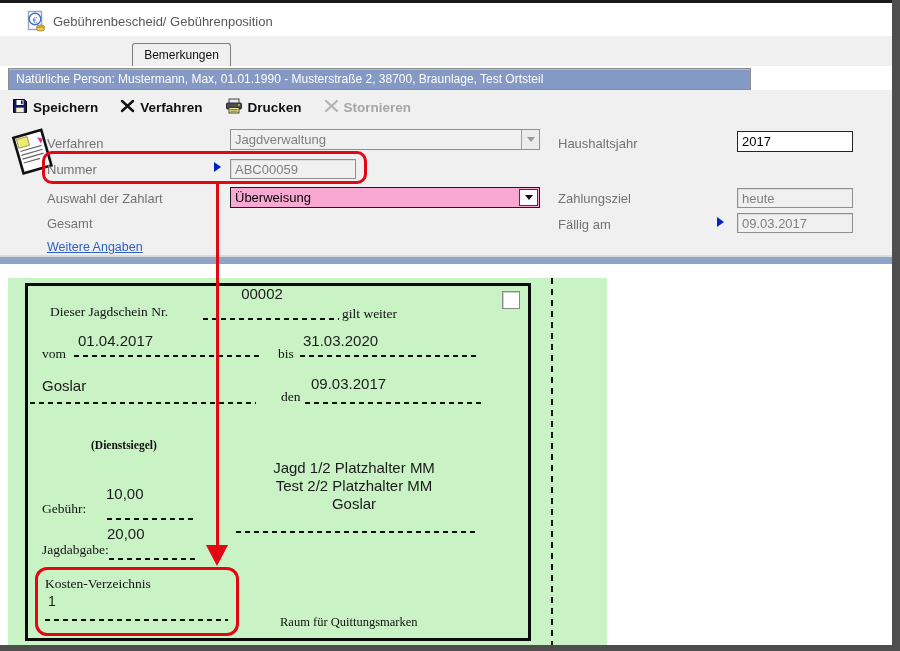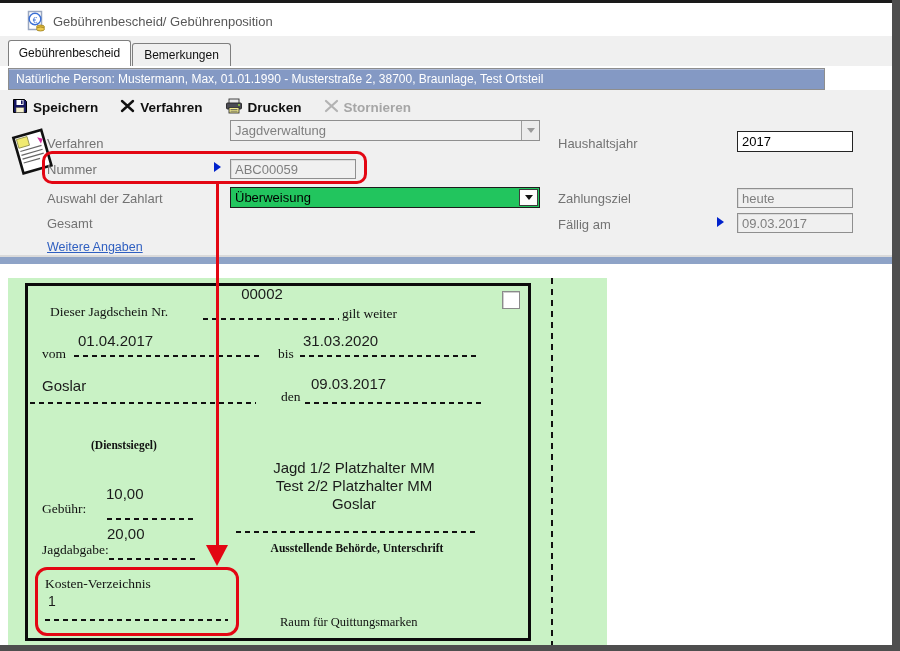--- a/index.html
+++ b/index.html
@@ -16,21 +16,21 @@
   .title-text{position:absolute;left:53px;top:11px;font-size:13px;color:#585858;}
 
   
   .tabstrip{position:absolute;left:0;top:36px;width:892px;height:30px;background:#f0f0f0;}
   .tab{position:absolute;box-sizing:border-box;font-size:12px;color:#111;text-align:center;
        border:1px solid #7f7f7f;border-bottom:none;border-radius:3px 3px 0 0;cursor:default;}
   .tab.active{left:8px;top:4px;width:123px;height:26px;background:#ffffff;line-height:25px;z-index:2;}
   .tab.inactive{left:132px;top:7px;width:99px;height:23px;background:#f0f0f0;line-height:22px;}
 
   
-  .personbar{position:absolute;left:8px;top:68px;width:817px;height:22px;box-sizing:border-box;
+  .personbar{position:absolute;left:8px;top:68px;width:743px;height:22px;box-sizing:border-box;
              background:#8499c4;border:1px solid #8e8e8e;box-shadow:inset 0 1px 0 #aebbd8;
              color:#ffffff;font-size:12px;line-height:20px;padding-left:7px;white-space:nowrap;overflow:hidden;}
 
   
   .content{position:absolute;left:0;top:90px;width:892px;height:166px;background:#f0f0f0;}
 
   .toolbar{position:absolute;left:12px;top:8px;display:flex;align-items:center;}
   .tbtn{display:flex;align-items:center;gap:5px;font-size:13.5px;font-weight:700;color:#101010;cursor:default;}
   .tbtn.disabled{color:#a6a6a6;}
   .tbtn+.tbtn{margin-left:22px;}
@@ -45,21 +45,21 @@
   .fld.on{background:#ffffff;border:1px solid #242424;color:#000;}
 
   .combo{position:absolute;box-sizing:border-box;height:21px;display:flex;align-items:stretch;}
   .combo .val{flex:1;font-size:13px;padding:2px 0 0 4px;white-space:nowrap;overflow:hidden;}
   .combo .cbtn{width:17px;display:flex;align-items:center;justify-content:center;}
   .tri{width:0;height:0;border-left:4px solid transparent;border-right:4px solid transparent;border-top:5px solid #111;}
   .combo.off{background:#f0f0f0;border:1px solid #8f8f8f;}
   .combo.off .val{color:#7f7f7f;}
   .combo.off .cbtn{border-left:1px solid #9d9d9d;background:#ececec;}
   .combo.off .tri{border-top-color:#9a9a9a;}
-  .combo.on{background:#22c55e;border:1px solid #1c1c1c;}
+  .combo.on{background:#f9a8d4;border:1px solid #1c1c1c;}
   .combo.on .val{color:#000;}
   .combo.on .cbtn{background:#fdfdfd;border:1px solid #3c3c3c;margin:1px;}
 
   .marker{position:absolute;width:0;height:0;border-top:5px solid transparent;
           border-bottom:5px solid transparent;border-left:7px solid #0022cc;}
 
   .link{position:absolute;font-size:12.5px;color:#2f5fc0;text-decoration:underline;cursor:pointer;}
 
   
   .sepbar{position:absolute;left:0;top:255px;width:892px;height:9px;background:#8ea3c7;
@@ -99,21 +99,20 @@
         <circle cx="8" cy="9" r="5.8" fill="#ffffff" stroke="#3b6fd4" stroke-width="1.4"></circle>
         <text x="8" y="12.5" font-size="9" font-family="Liberation Serif,serif" fill="#3b6fd4" text-anchor="middle">€</text>
         <ellipse cx="13.5" cy="17" rx="4" ry="2" fill="#e0b93c" stroke="#9a7d18" stroke-width="0.8"></ellipse>
         <ellipse cx="13.5" cy="19" rx="4" ry="2" fill="#edc94f" stroke="#9a7d18" stroke-width="0.8"></ellipse>
       </svg>
     </span>
     <span class="title-text">Gebührenbescheid/ Gebührenposition</span>
   </div>
 
   <div class="tabstrip">
-    <div class="tab active">Gebührenbescheid</div>
     <div class="tab inactive">Bemerkungen</div>
   </div>
 
   <div class="personbar">Natürliche Person: Mustermann, Max, 01.01.1990 - Musterstraße 2, 38700, Braunlage, Test Ortsteil</div>
 
   <div class="content">
 
     <div class="toolbar">
       <div class="tbtn">
         <span>
@@ -177,21 +176,21 @@
     <div class="flabel" style="left:47px;top:126px;">Gesamt</div>
     <div class="link" style="left:47px;top:150px;">Weitere Angaben</div>
 
     <div class="flabel" style="left:558px;top:46px;">Haushaltsjahr</div>
     <div class="flabel" style="left:558px;top:101px;">Zahlungsziel</div>
     <div class="flabel" style="left:558px;top:127px;">Fällig am</div>
 
     <div class="marker" style="left:214px;top:72px;"></div>
     <div class="marker" style="left:717px;top:127px;"></div>
 
-    <div class="combo off" style="left:230px;top:30px;width:310px;">
+    <div class="combo off" style="left:230px;top:39px;width:310px;">
       <div class="val">Jagdverwaltung</div>
       <div class="cbtn">
           <span class="tri"></span>
         </div>
     </div>
     <input class="fld off" style="left: 230px; top: 69px; width: 126px;" readonly="" value="ABC00059">
     <div class="combo on" style="left:230px;top:97px;width:310px;">
       <div class="val">Überweisung</div>
       <div class="cbtn">
           <span class="tri"></span>
@@ -237,21 +236,20 @@
     <div class="hand" style="left:99px;top:247px;">20,00</div>
     <div class="ser" style="left:34px;top:264px;">Jagdabgabe:</div>
     <div class="dots" style="left:101px;top:280px;width:88px;"></div>
 
     <div class="centerblock">
       <div>Jagd 1/2 Platzhalter MM</div>
       <div>Test 2/2 Platzhalter MM</div>
       <div>Goslar</div>
     </div>
     <div class="dots" style="left:228px;top:253px;width:242px;"></div>
-    <div class="serb" style="left:228px;top:264px;width:242px;text-align:center;">Ausstellende Behörde, Unterschrift</div>
 
     <div class="ser" style="left:37px;top:298px;">Kosten-Verzeichnis</div>
     <div class="hand" style="left:40px;top:315px;font-size:14px;">1</div>
     <div class="dots" style="left:37px;top:341px;width:183px;"></div>
 
     <div class="ser" style="left:272px;top:337px;font-size:12.5px;">Raum für Quittungsmarken</div>
   </div>
 
   <div class="ann" style="left:42px;top:151px;width:319px;height:27px;border-radius:10px;"></div>
   <div class="ann-line"></div>

